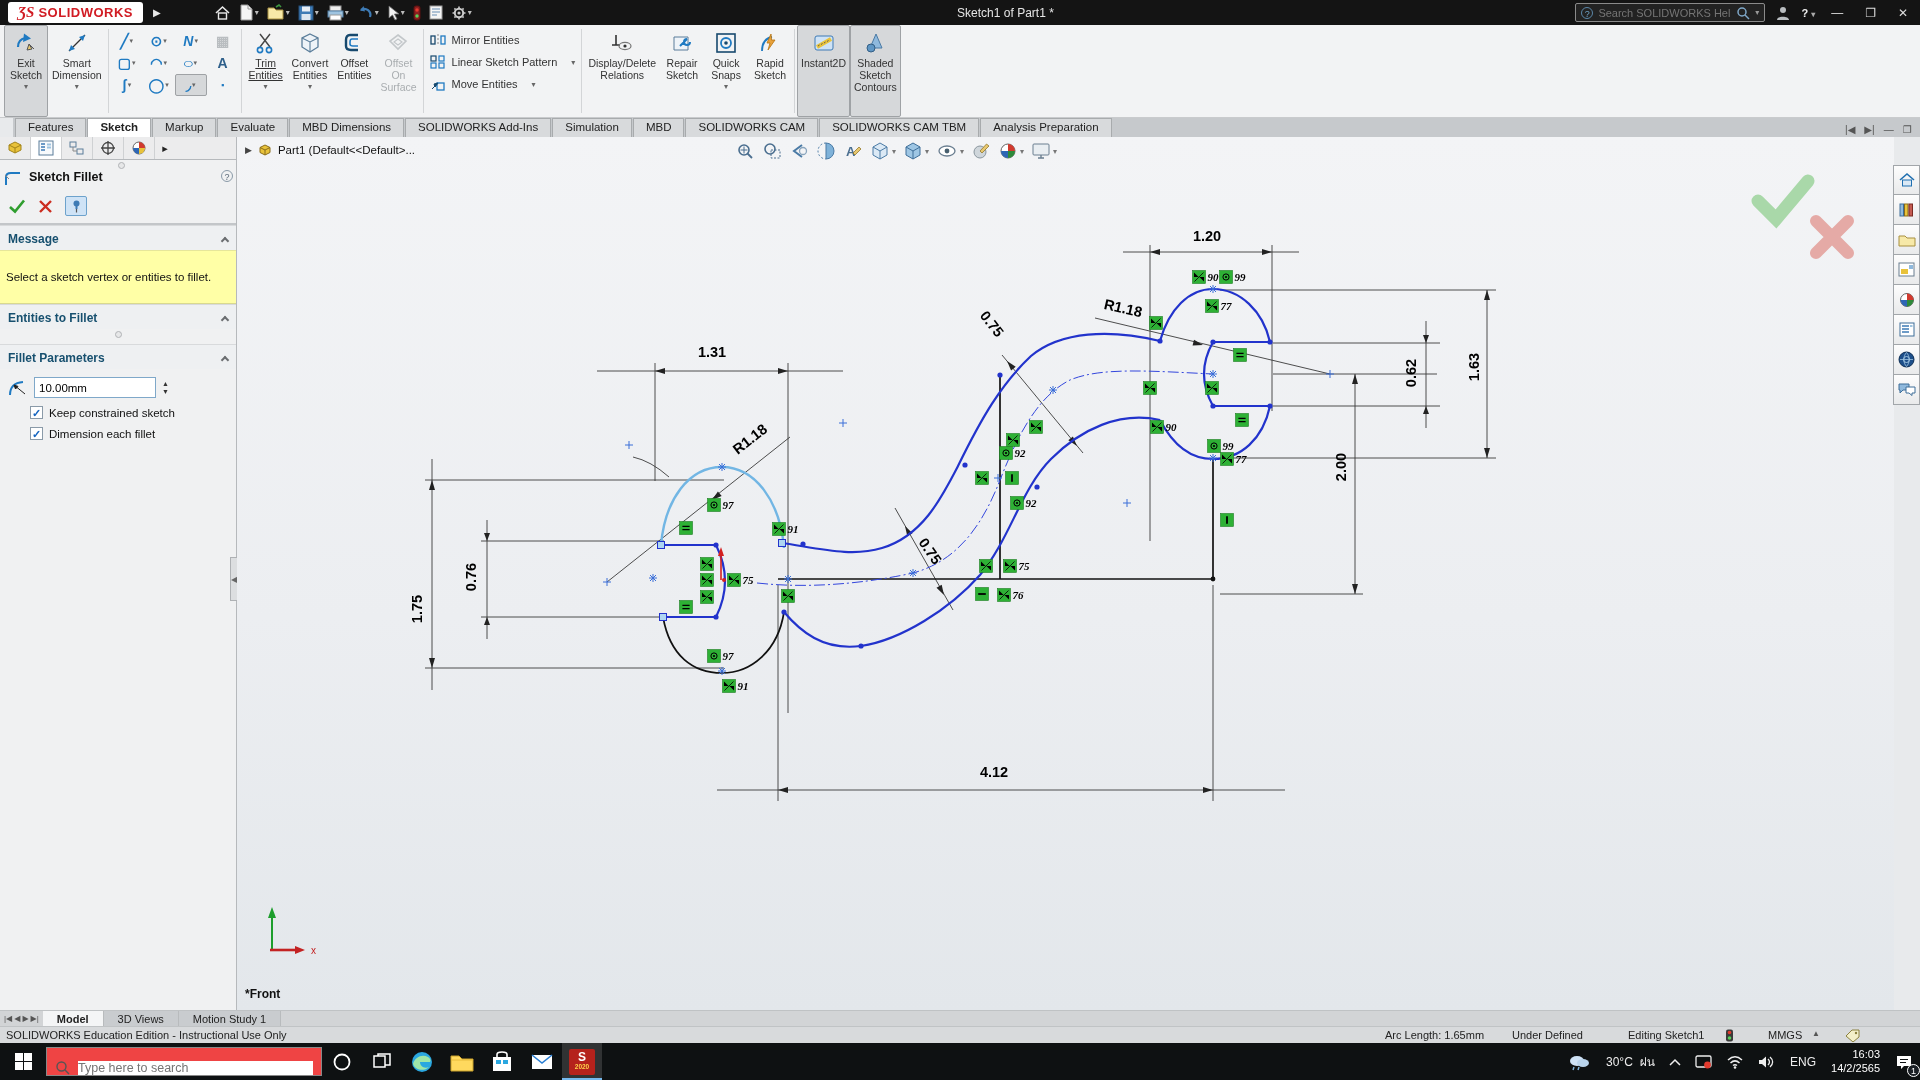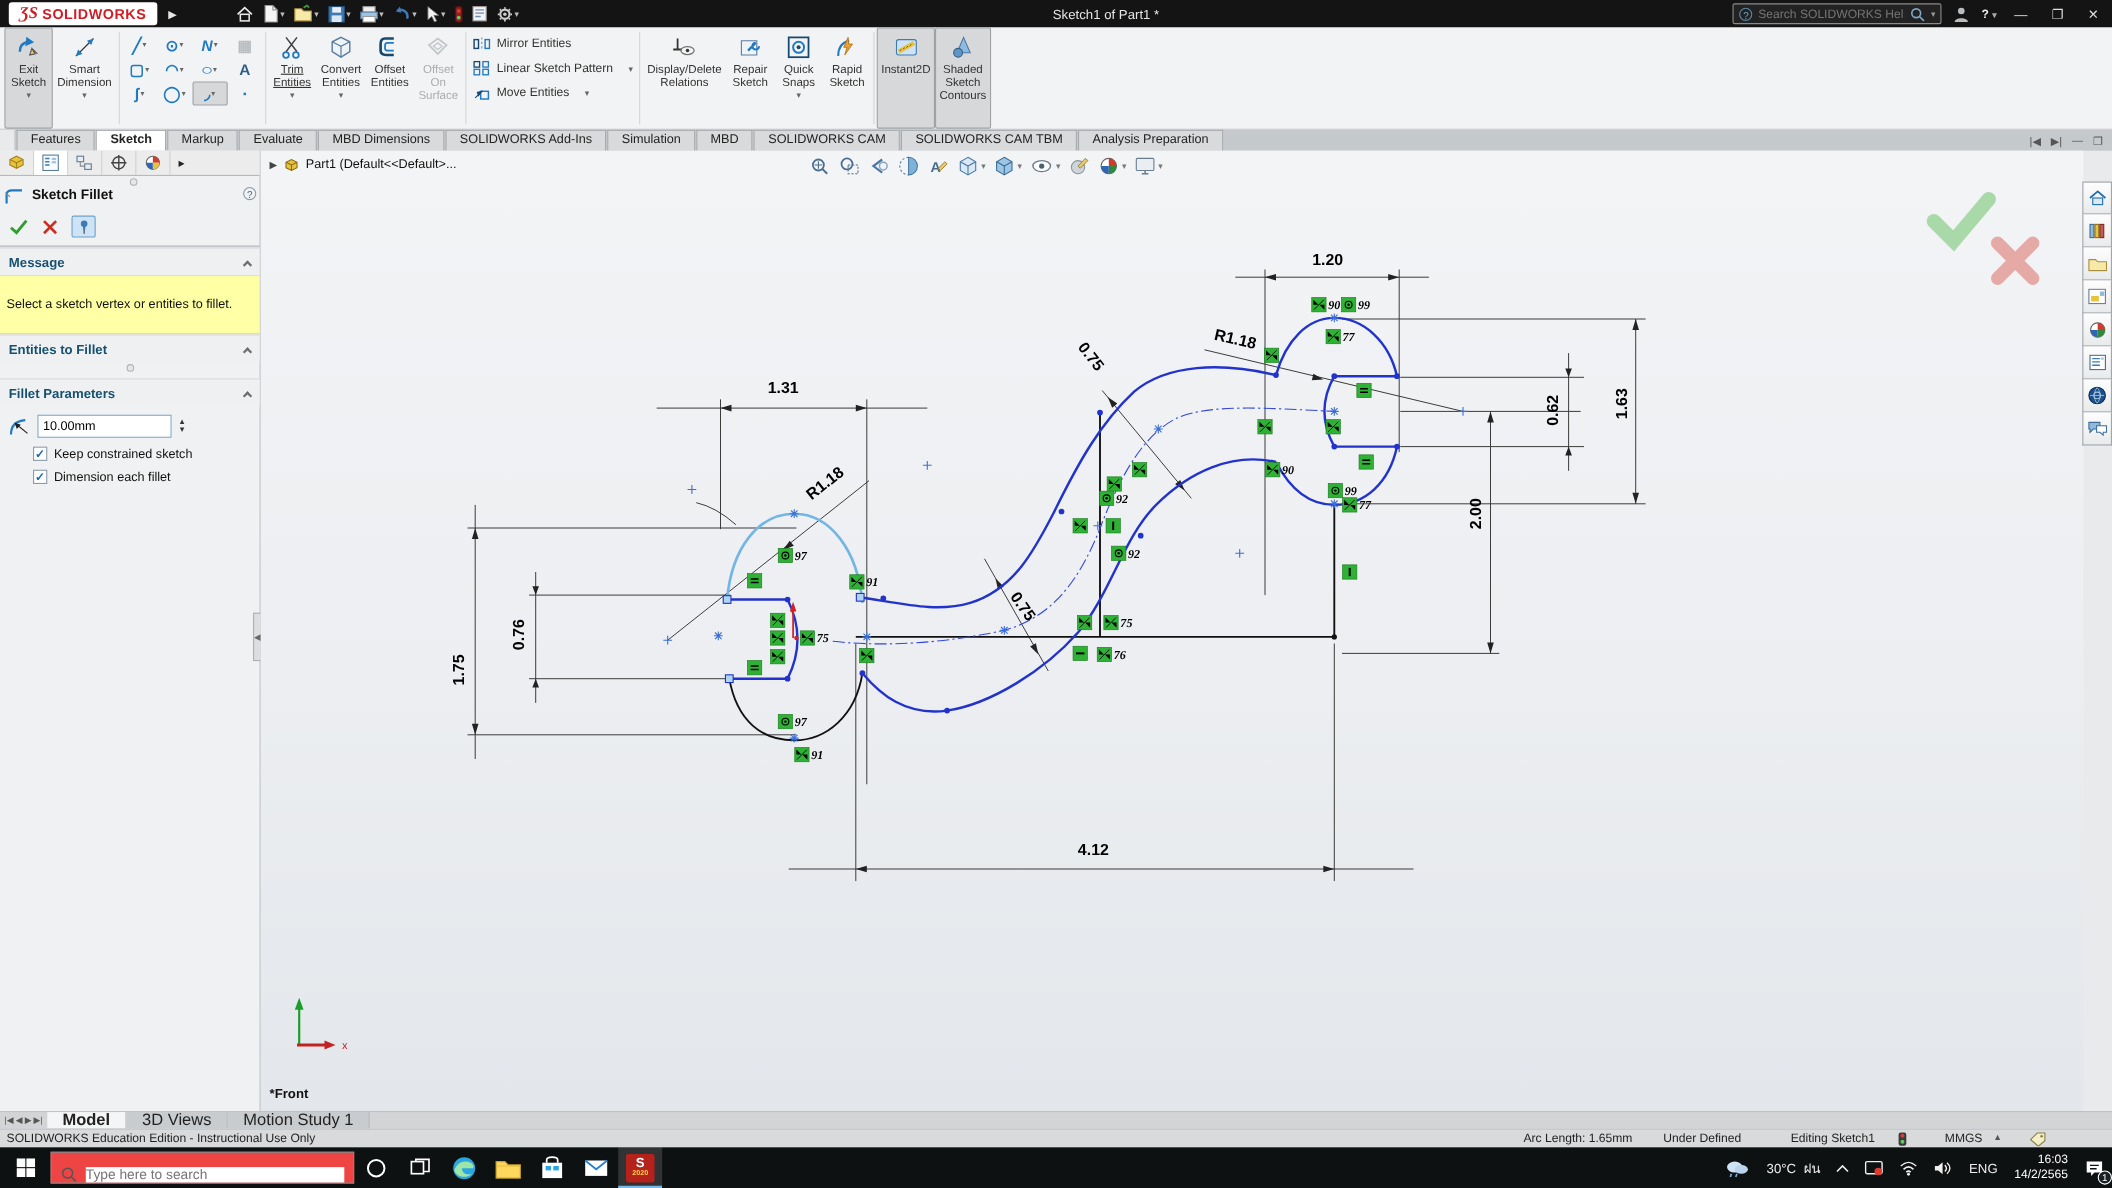--- a/index.html
+++ b/index.html
@@ -81,21 +81,21 @@
 .bdgt{font:bold italic 11px "Liberation Serif",serif;fill:#000}
 #front-label{position:absolute;left:8px;top:850px;font-weight:bold;font-size:12px;color:#111}
 #confirm-corner{position:absolute;right:34px;top:36px}
 
 #taskpane{position:absolute;right:0;top:28px;width:27px;display:flex;flex-direction:column}
 .tpbtn{width:27px;height:30px;background:linear-gradient(180deg,#fdfdfd,#e9eaeb);border:1px solid #a2a6aa;border-top:0;display:flex;align-items:center;justify-content:center}
 .tpbtn:first-child{border-top:1px solid #a2a6aa}
 
 #doctabs{position:absolute;left:0;top:1010px;width:1920px;height:16px;background:#d2d4d6;display:flex;align-items:stretch;border-top:1px solid #bfc2c4}
 #dnav{display:flex;align-items:center;gap:2px;padding:0 4px;color:#555;font-size:8px}
-.dtab{padding:1px 14px;font-size:15px;border-right:1px solid #b8bbbd;background:#c9cccf;display:flex;align-items:center}
+.dtab{padding:1px 14px;font-size:11px;border-right:1px solid #b8bbbd;background:#c9cccf;display:flex;align-items:center}
 .dtab.active{background:#f4f5f6;font-weight:bold}
 
 #statusbar{position:absolute;left:0;top:1026px;width:1920px;height:17px;background:#d8dadc;border-top:1px solid #c0c3c5;font-size:11px;color:#222}
 #statusbar .sleft{position:absolute;left:6px;top:2px}
 .sitem{position:absolute;top:2px;white-space:nowrap}
 
 #taskbar{position:absolute;left:0;top:1043px;width:1920px;height:37px;background:#0e1112;display:flex;align-items:center}
 #startbtn{width:46px;height:37px;display:flex;align-items:center;justify-content:center}
 #tsearch{display:flex;align-items:flex-end;gap:8px;width:276px;height:29px;background:#ef4444;border:1px solid #888;padding:0 8px}
 #tsearch input{flex:1;border:0;outline:none;font-size:12.5px;color:#333;min-width:0;font-family:"Liberation Sans",sans-serif}

